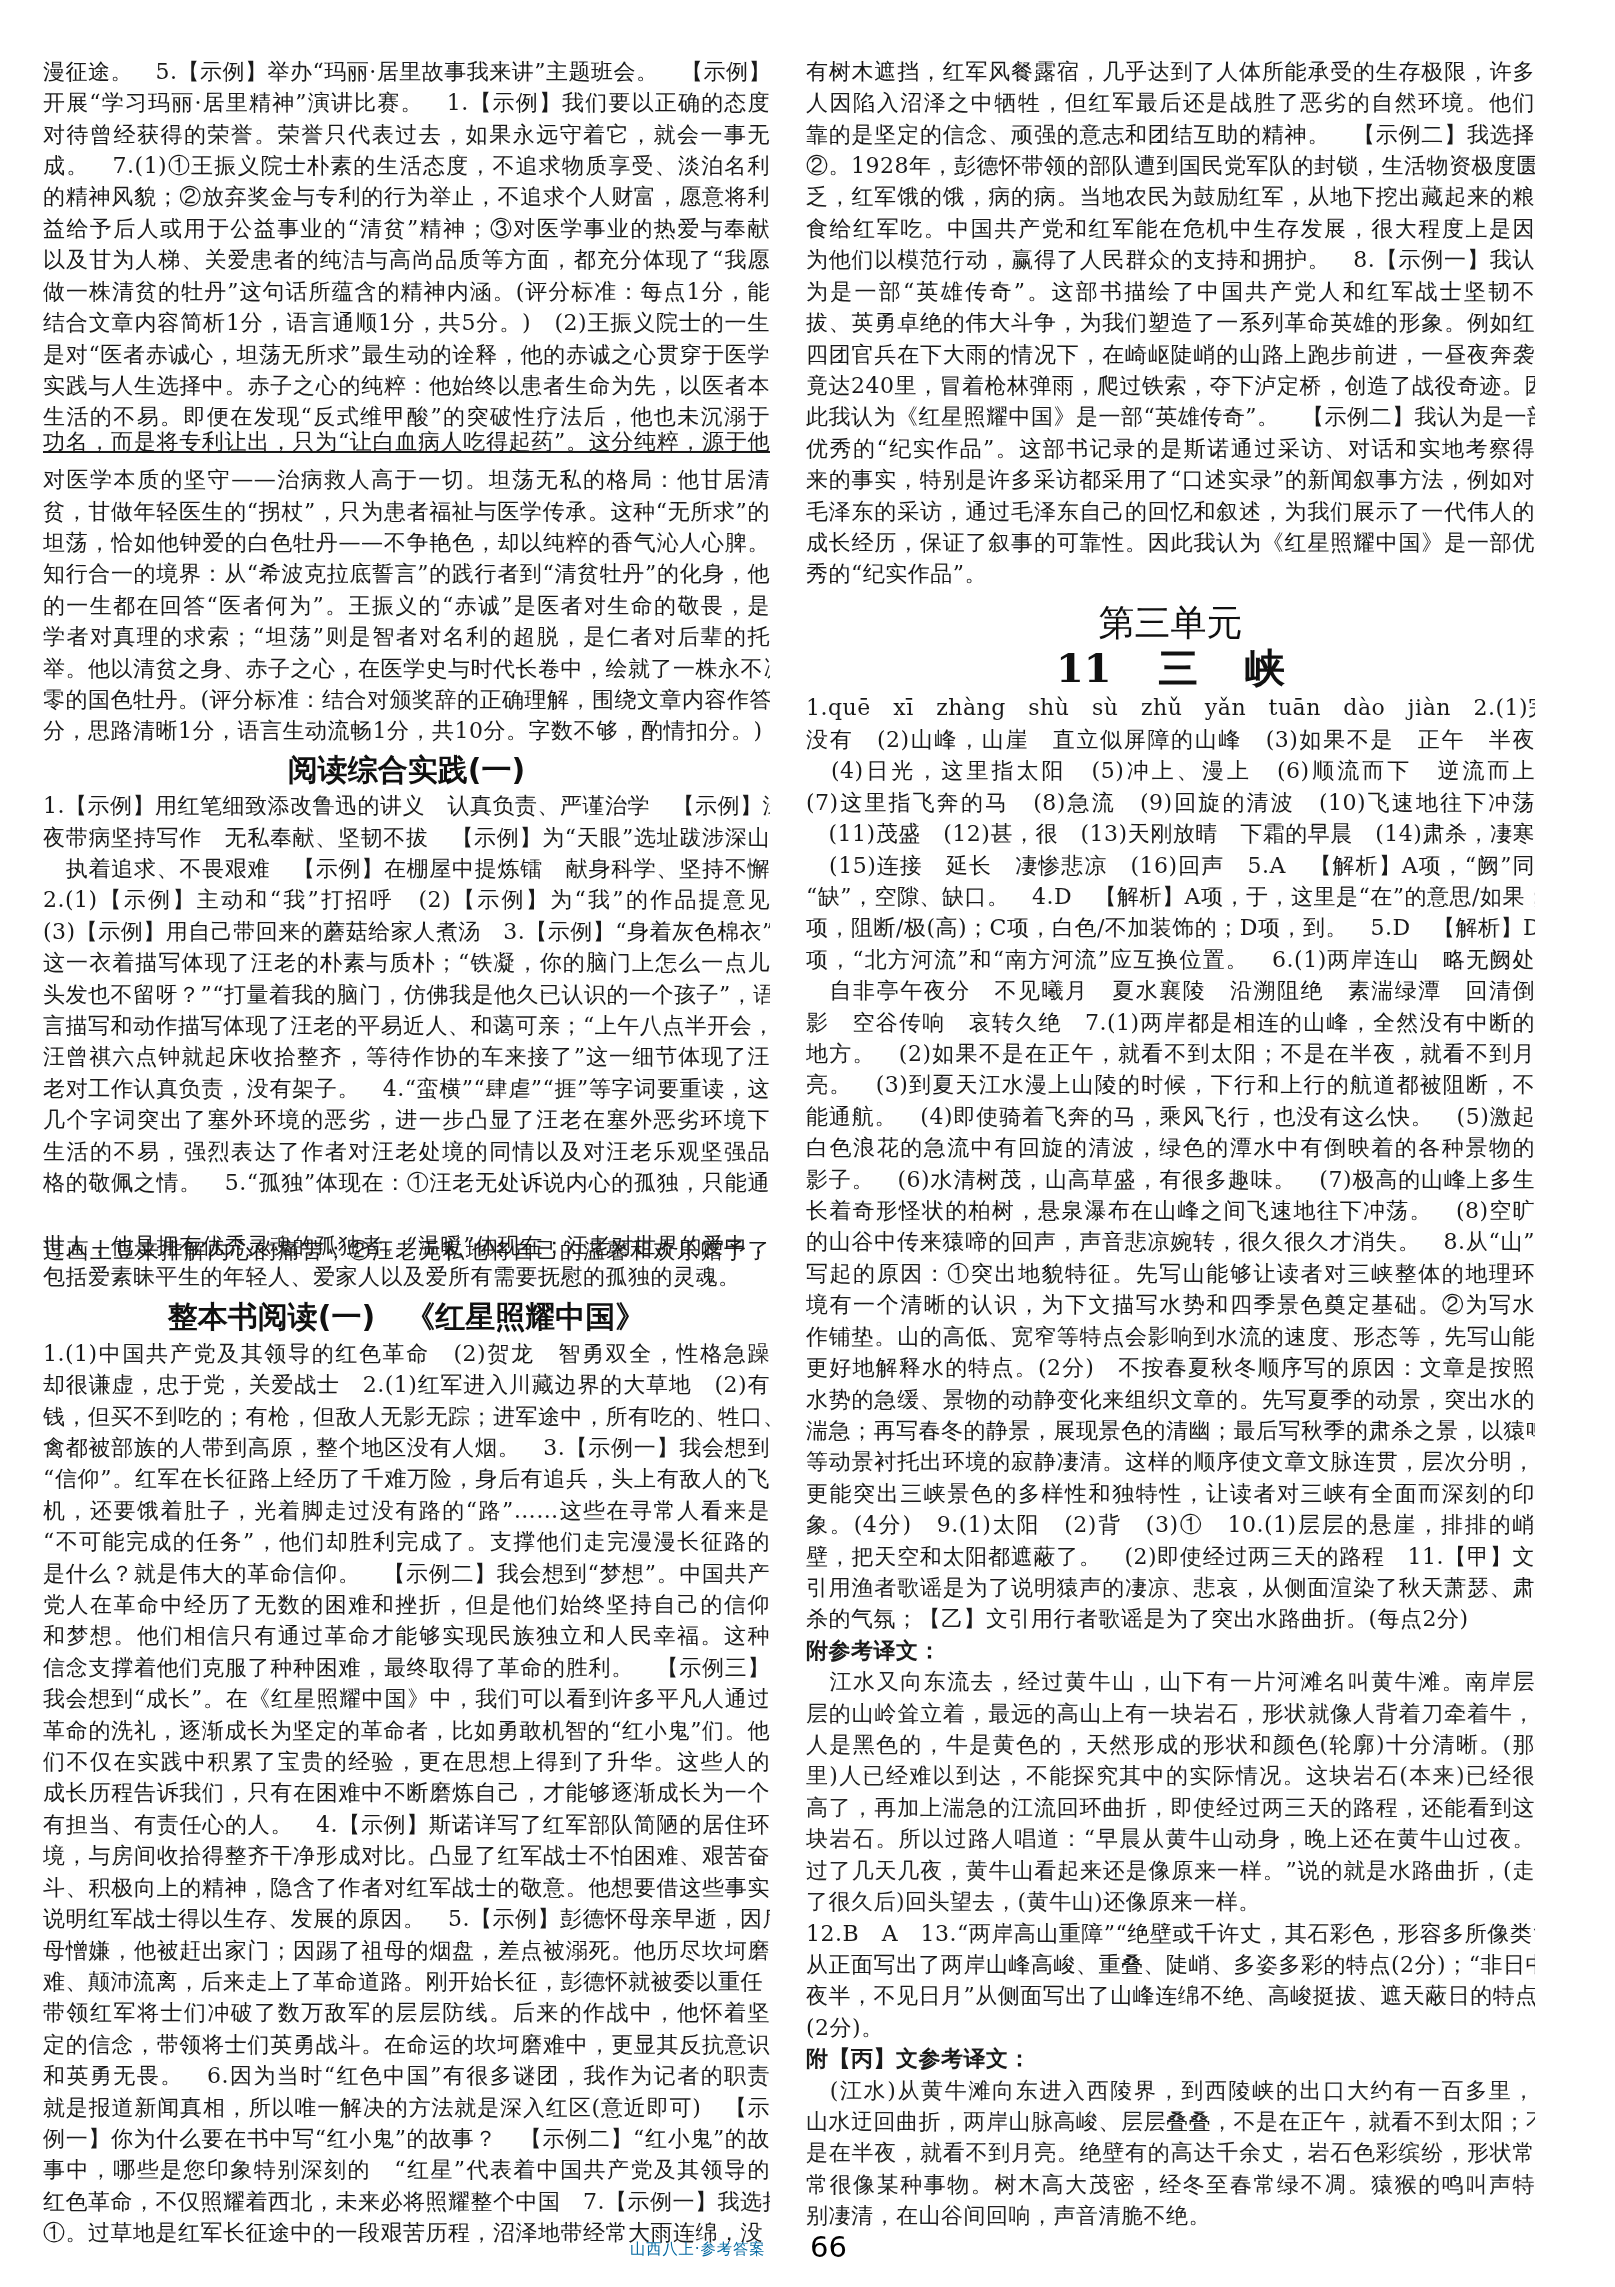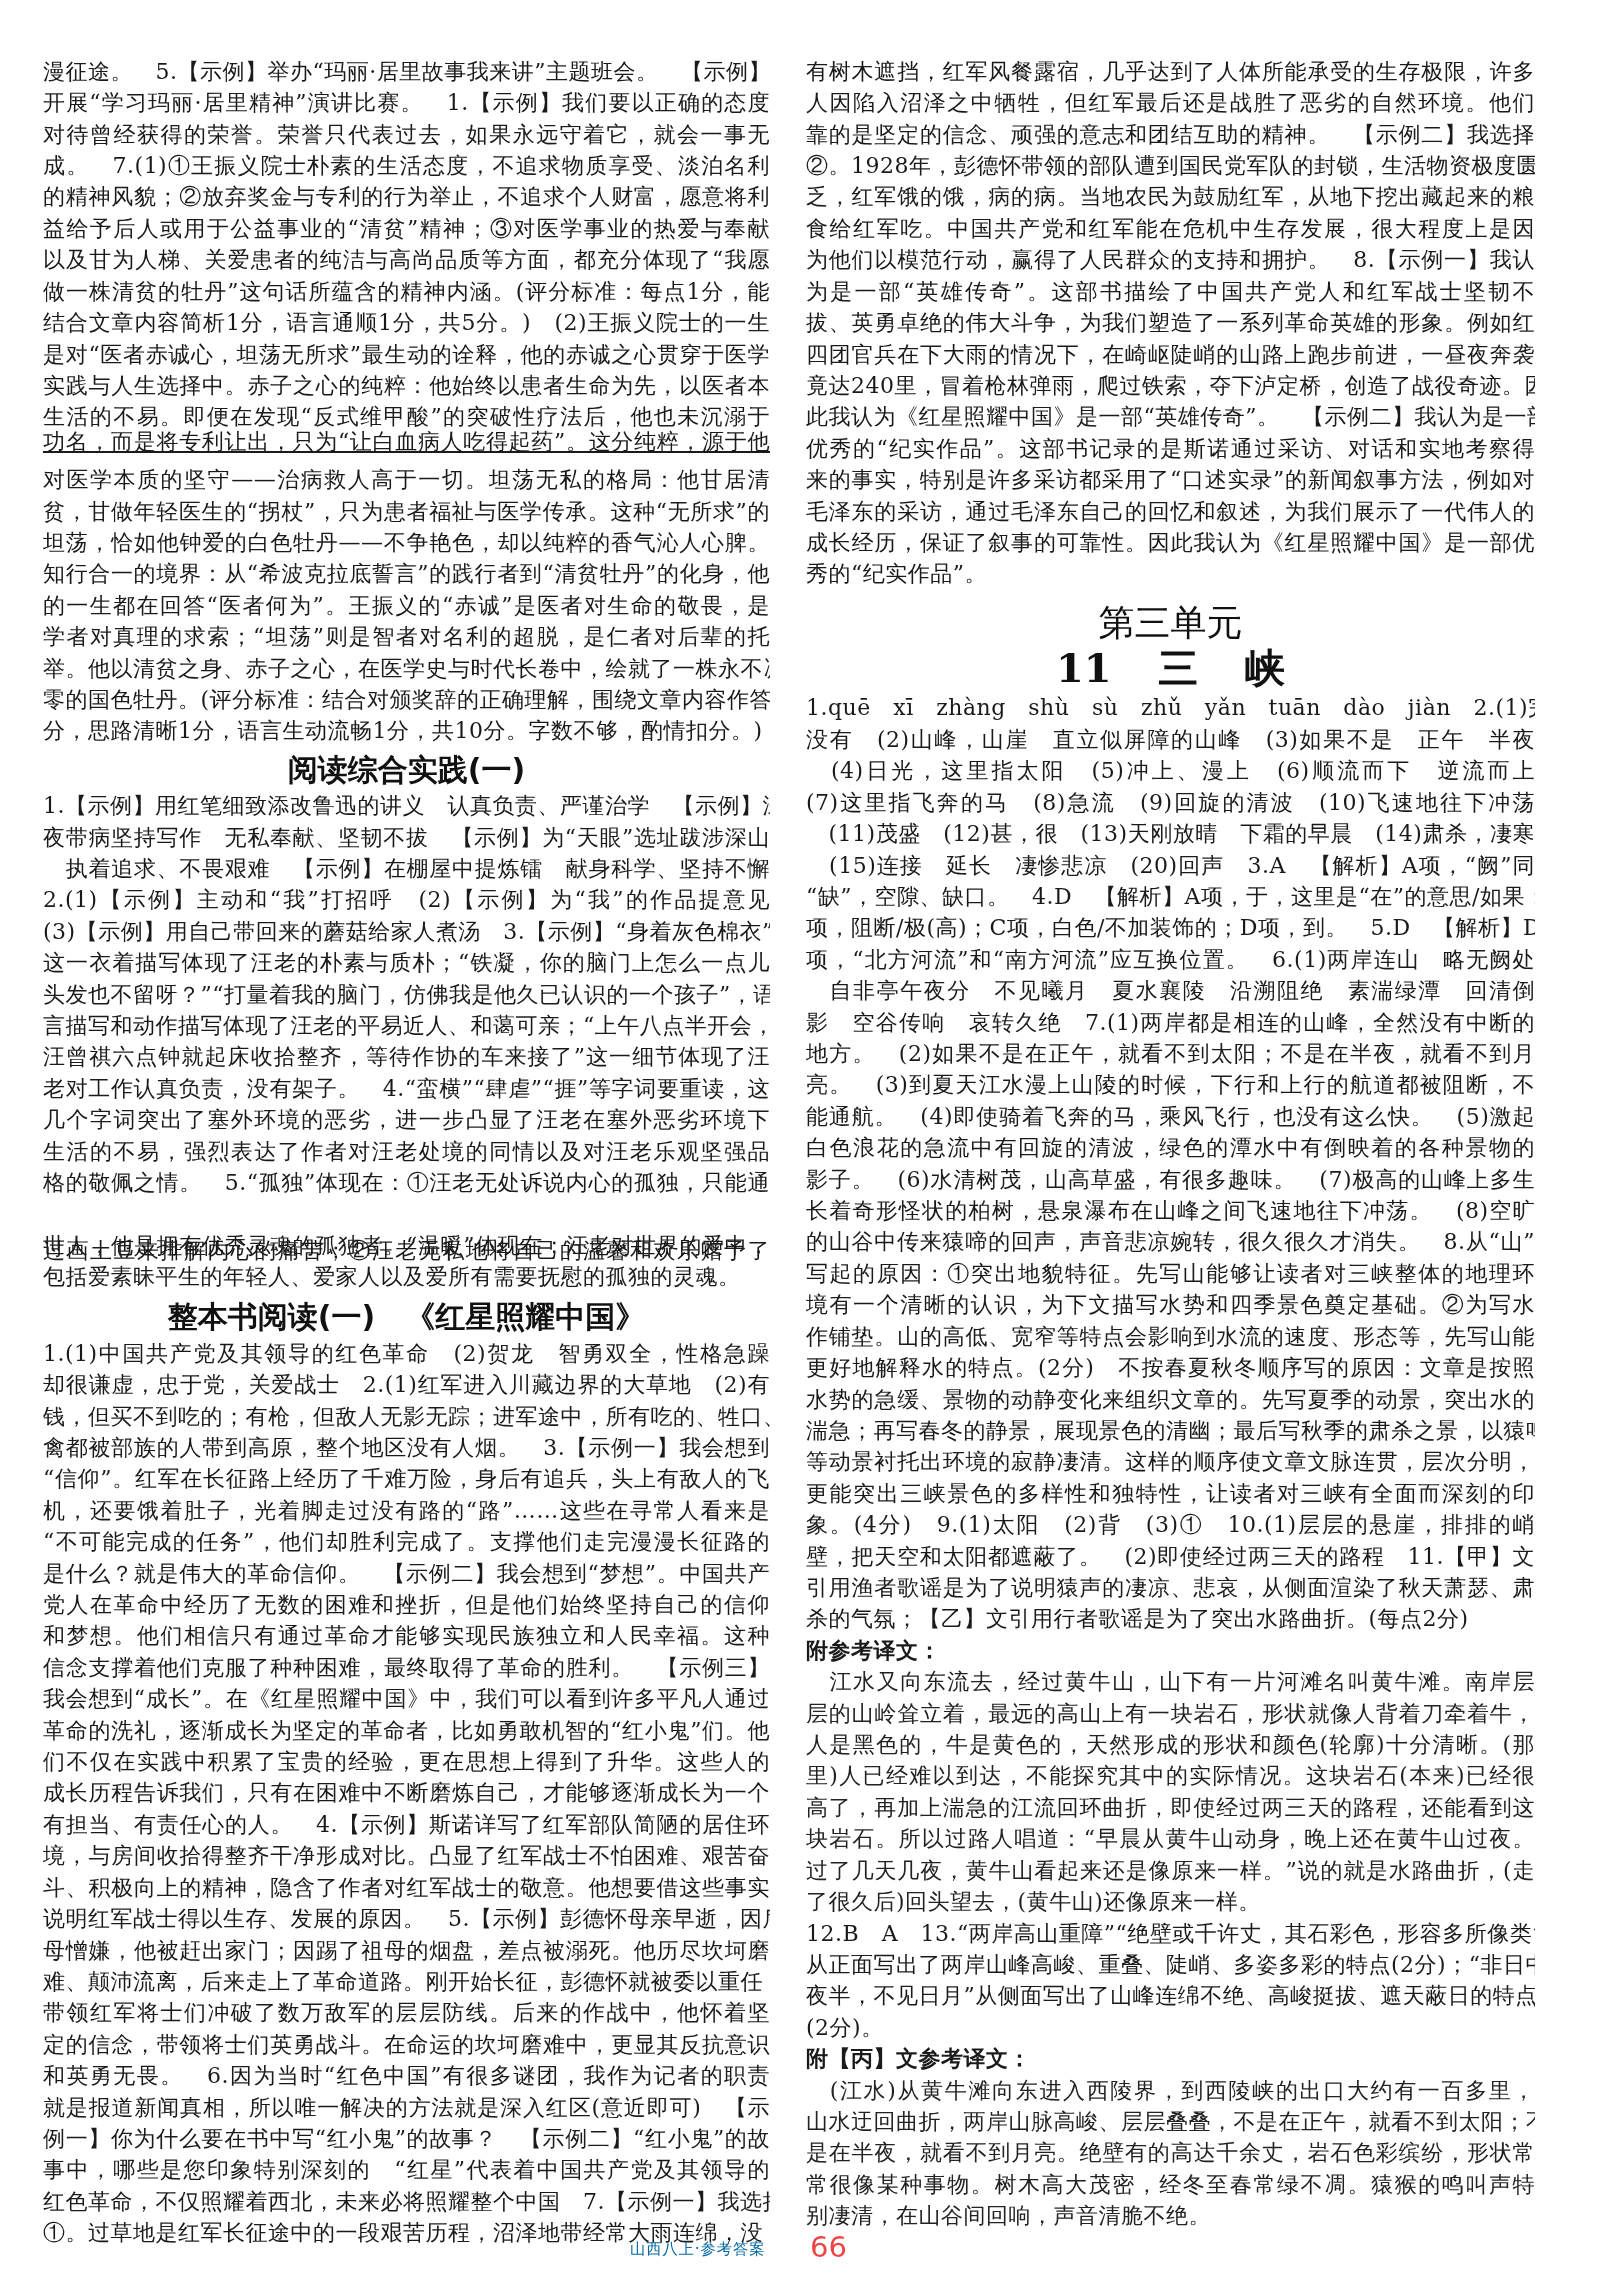--- a/index.html
+++ b/index.html
@@ -16,21 +16,21 @@
   .heading { position: absolute; left: 0; width: 100%; text-align: center;
              font-family: "DejaVu Sans", "Liberation Sans", sans-serif; font-weight: bold; color: #111; }
   .h-section { font-size: 30px; height: 41px; line-height: 41px; }
   .h-unit { font-size: 36px; height: 47px; line-height: 47px; font-weight: normal; }
   .h-lesson { font-size: 40px; height: 41px; line-height: 41px; font-family: "DejaVu Serif", "Liberation Serif", serif; }
   .h-lesson span { display: inline-block; margin: 0 23.4px; }
   .label-bold { font-family: "DejaVu Sans", "Liberation Sans", sans-serif; font-weight: bold; text-align-last: left; }
   .footer { position: absolute; top: 2230px; left: 0; width: 1616px; height: 36px; }
   .footer-label { position: absolute; left: 630px; top: 9px; font-size: 15.3px; color: #0369a1;
                   font-family: "DejaVu Sans", "Liberation Sans", sans-serif; letter-spacing: 0.9px; }
-  .footer-page { position: absolute; left: 810px; top: 0px; font-size: 29px; color: #ef4444;
+  .footer-page { position: absolute; left: 810px; top: 0px; font-size: 29px; color: #000000;
                  font-family: "DejaVu Sans", "Liberation Sans", sans-serif; }
 </style>
 </head>
 <body>
 
 <div class="col col-left" id="left-col">
     <div class="line" style="top: 56px;">漫征途。　5.【示例】举办“玛丽·居里故事我来讲”主题班会。　【示例】</div>
     <div class="line" style="top: 87px;">开展“学习玛丽·居里精神”演讲比赛。　1.【示例】我们要以正确的态度</div>
     <div class="line" style="top: 119px;">对待曾经获得的荣誉。荣誉只代表过去，如果永远守着它，就会一事无</div>
     <div class="line" style="top: 150px;">成。　7.(1)①王振义院士朴素的生活态度，不追求物质享受、淡泊名利</div>
@@ -118,21 +118,21 @@
     <div class="line" style="top: 496px;">毛泽东的采访，通过毛泽东自己的回忆和叙述，为我们展示了一代伟人的</div>
     <div class="line" style="top: 527px;">成长经历，保证了叙事的可靠性。因此我认为《红星照耀中国》是一部优</div>
     <div class="line last" style="top: 558px;">秀的“纪实作品”。</div>
     <div class="heading h-unit" style="top: 599px;">第三单元</div>
     <div class="heading h-lesson" style="top: 647px;"><span>11</span><span>三</span><span>峡</span></div>
     <div class="line" style="top: 692px;">1.quē　xī　zhàng　shù　sù　zhǔ　yǎn　tuān　dào　jiàn　2.(1)完全</div>
     <div class="line" style="top: 724px;">没有　(2)山峰，山崖　直立似屏障的山峰　(3)如果不是　正午　半夜</div>
     <div class="line" style="top: 755px;">　(4)日光，这里指太阳　(5)冲上、漫上　(6)顺流而下　逆流而上</div>
     <div class="line" style="top: 787px;">(7)这里指飞奔的马　(8)急流　(9)回旋的清波　(10)飞速地往下冲荡</div>
     <div class="line" style="top: 818px;">　(11)茂盛　(12)甚，很　(13)天刚放晴　下霜的早晨　(14)肃杀，凄寒</div>
-    <div class="line" style="top: 850px;">　(15)连接　延长　凄惨悲凉　(20)回声　3.A　【解析】A项，“阙”同</div>
+    <div class="line" style="top: 850px;">　(15)连接　延长　凄惨悲凉　(16)回声　5.A　【解析】A项，“阙”同</div>
     <div class="line" style="top: 881px;">“缺”，空隙、缺口。　4.D　【解析】A项，于，这里是“在”的意思/如果；B</div>
     <div class="line" style="top: 912px;">项，阻断/极(高)；C项，白色/不加装饰的；D项，到。　5.D　【解析】D</div>
     <div class="line" style="top: 944px;">项，“北方河流”和“南方河流”应互换位置。　6.(1)两岸连山　略无阙处</div>
     <div class="line" style="top: 975px;">　自非亭午夜分　不见曦月　夏水襄陵　沿溯阻绝　素湍绿潭　回清倒</div>
     <div class="line" style="top: 1007px;">影　空谷传响　哀转久绝　7.(1)两岸都是相连的山峰，全然没有中断的</div>
     <div class="line" style="top: 1038px;">地方。　(2)如果不是在正午，就看不到太阳；不是在半夜，就看不到月</div>
     <div class="line" style="top: 1069px;">亮。　(3)到夏天江水漫上山陵的时候，下行和上行的航道都被阻断，不</div>
     <div class="line" style="top: 1101px;">能通航。　(4)即使骑着飞奔的马，乘风飞行，也没有这么快。　(5)激起</div>
     <div class="line" style="top: 1132px;">白色浪花的急流中有回旋的清波，绿色的潭水中有倒映着的各种景物的</div>
     <div class="line" style="top: 1164px;">影子。　(6)水清树茂，山高草盛，有很多趣味。　(7)极高的山峰上多生</div>

